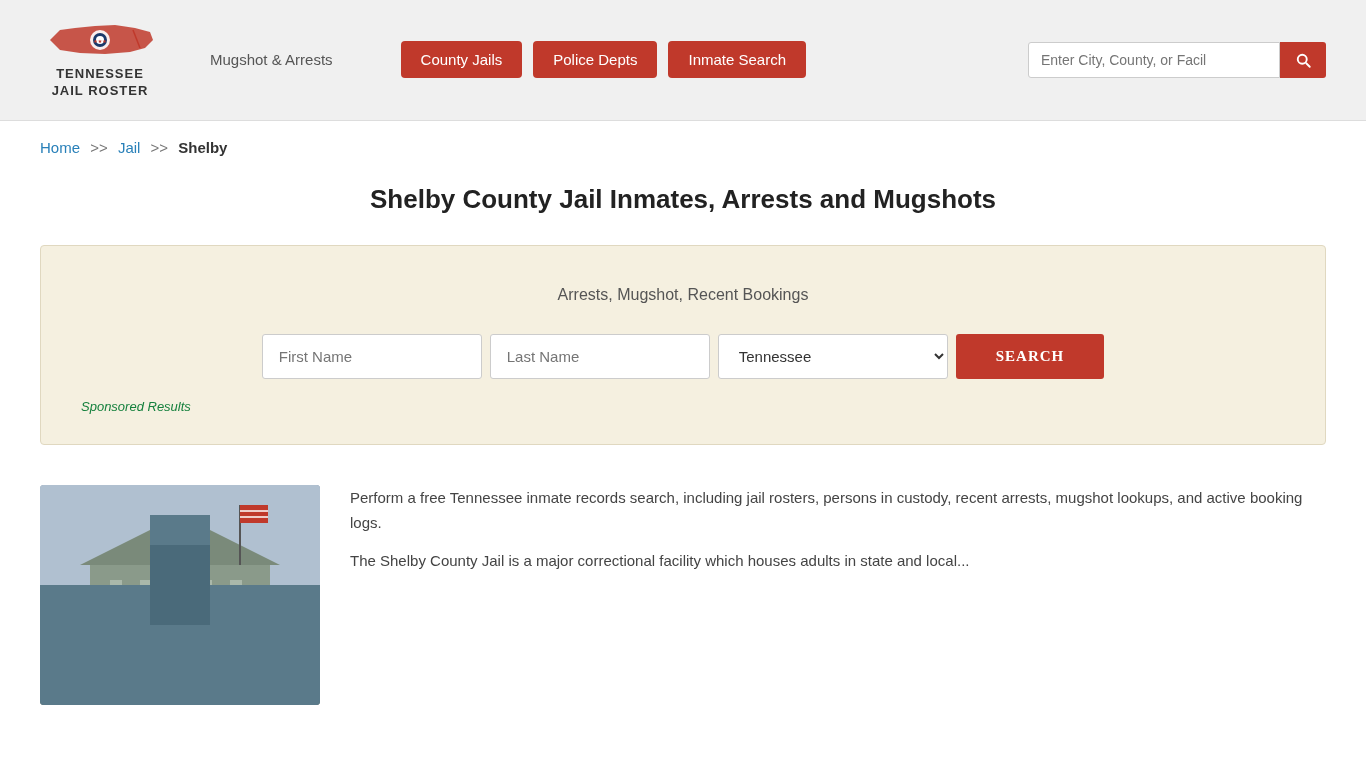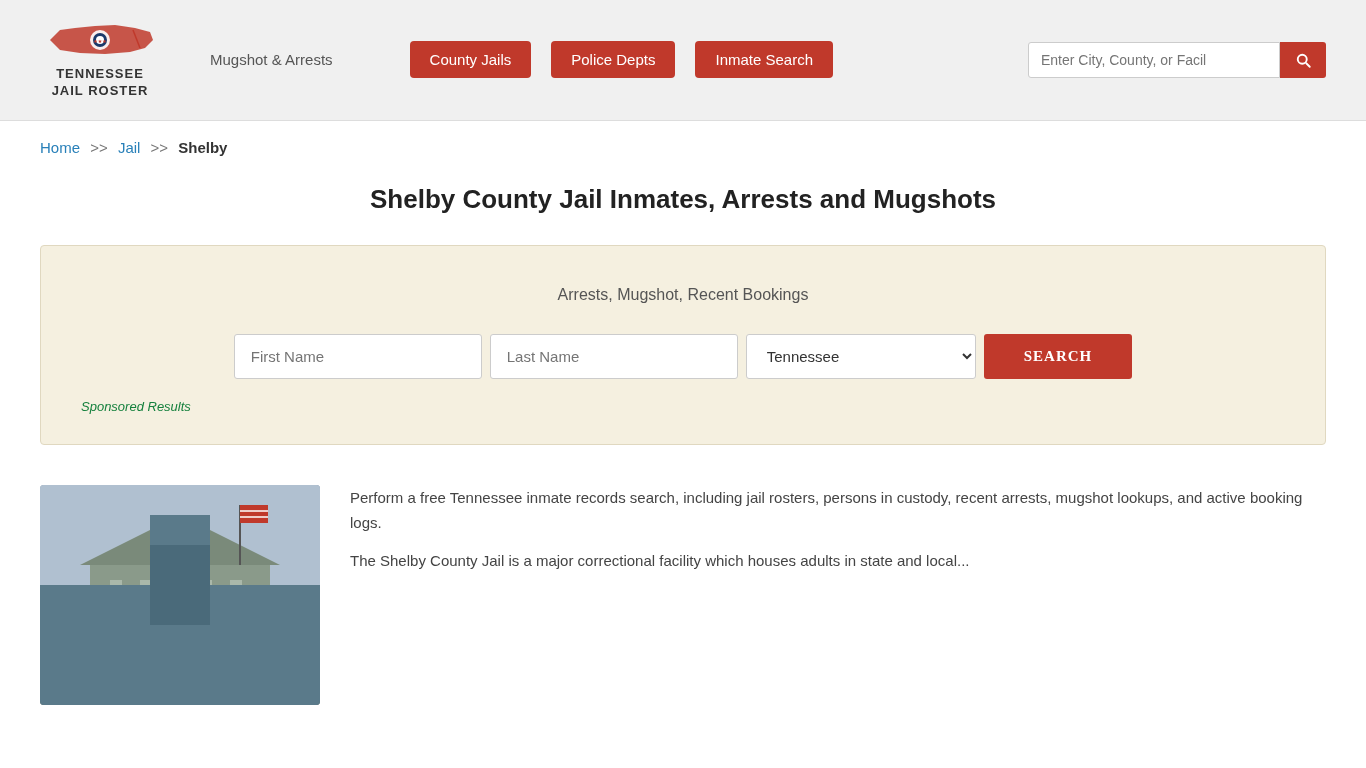--- a/index.html
+++ b/index.html
@@ -34,22 +34,22 @@
       display: block;
     }
     .nav-link {
       font-size: 15px;
       color: #555;
       text-decoration: none;
       margin-left: 10px;
     }
     .nav-buttons {
       display: flex;
-      gap: 20px;
-      margin-left: 29px;
+      gap: 11px;
+      margin-left: 20px;
       padding-left: 8px;
     }
     .nav-btn {
       background: #c0392b;
       color: #fff;
       border: none;
       border-radius: 4px;
       padding: 10px 20px;
       font-size: 15px;
       cursor: pointer;
@@ -131,21 +131,21 @@
     .inmate-search-form {
       display: flex;
       gap: 8px;
       justify-content: center;
       flex-wrap: wrap;
     }
     .inmate-input {
       border: 1px solid #ccc;
       padding: 12px 16px;
       font-size: 15px;
-      width: 248px;
+      width: 220px;
       border-radius: 3px;
       outline: none;
       color: #aaa;
       background: #fff;
     }
     .inmate-select {
       border: 1px solid #ccc;
       padding: 12px 16px;
       font-size: 15px;
       width: 230px;

